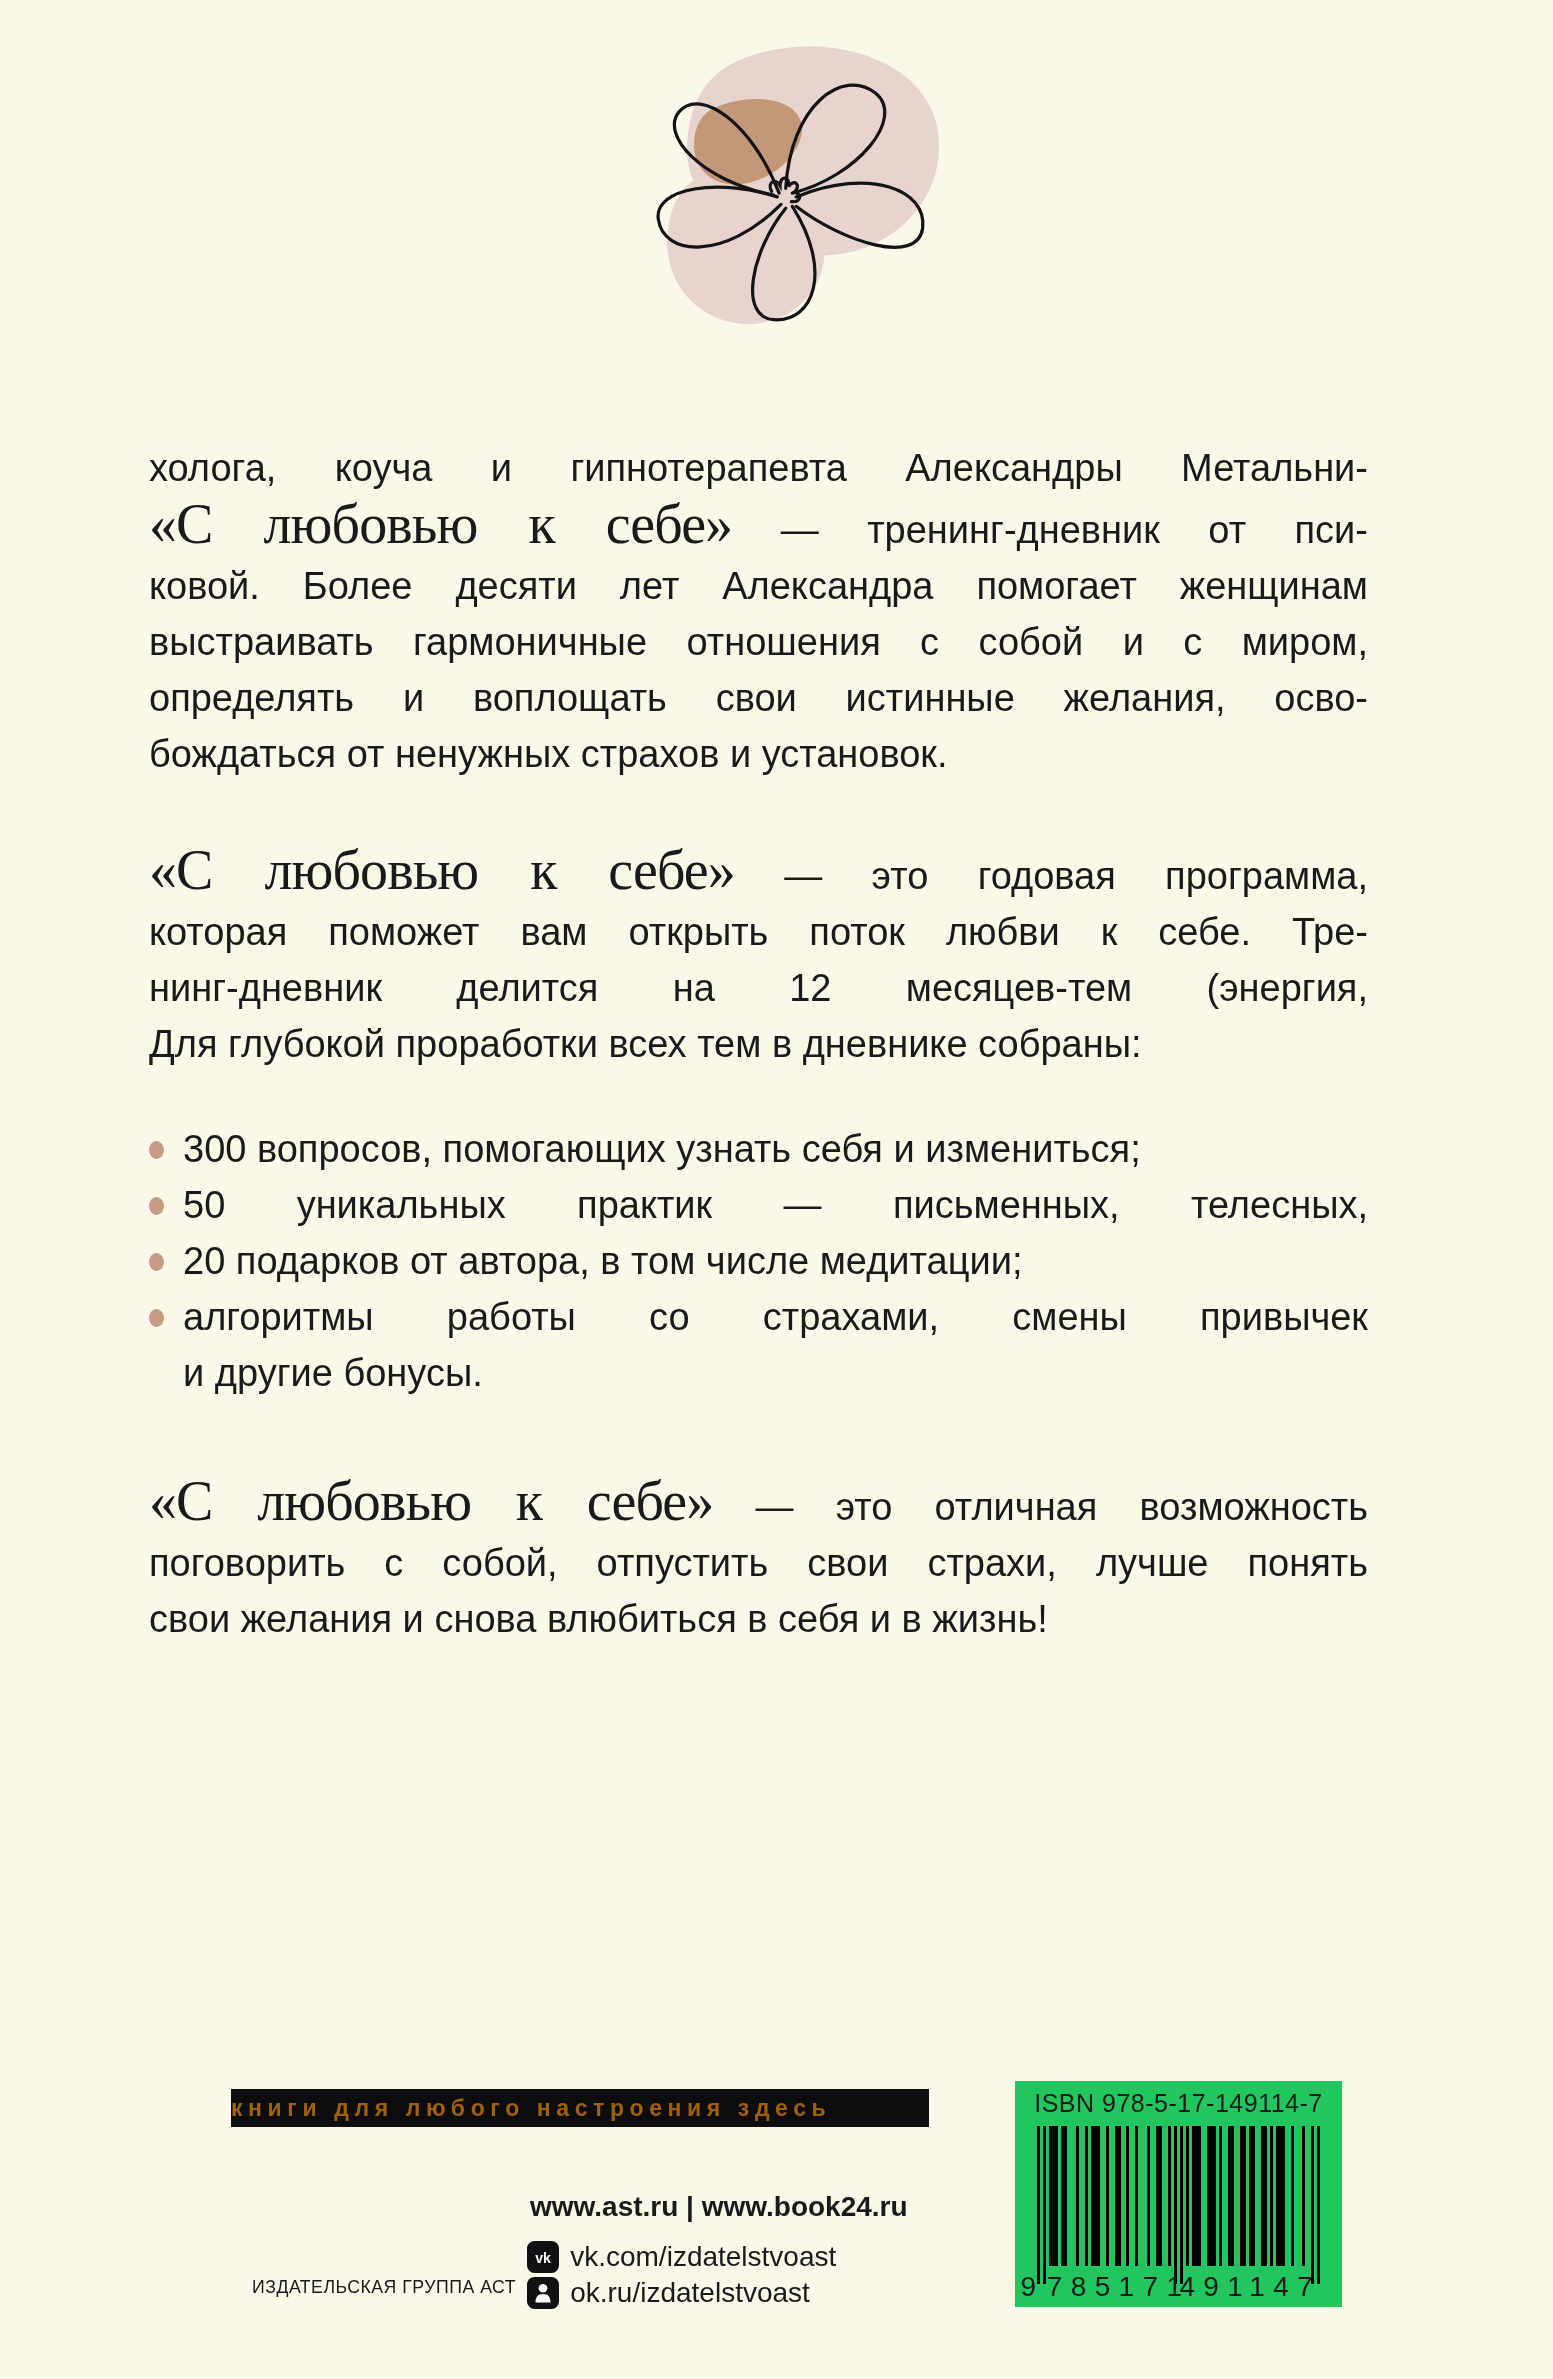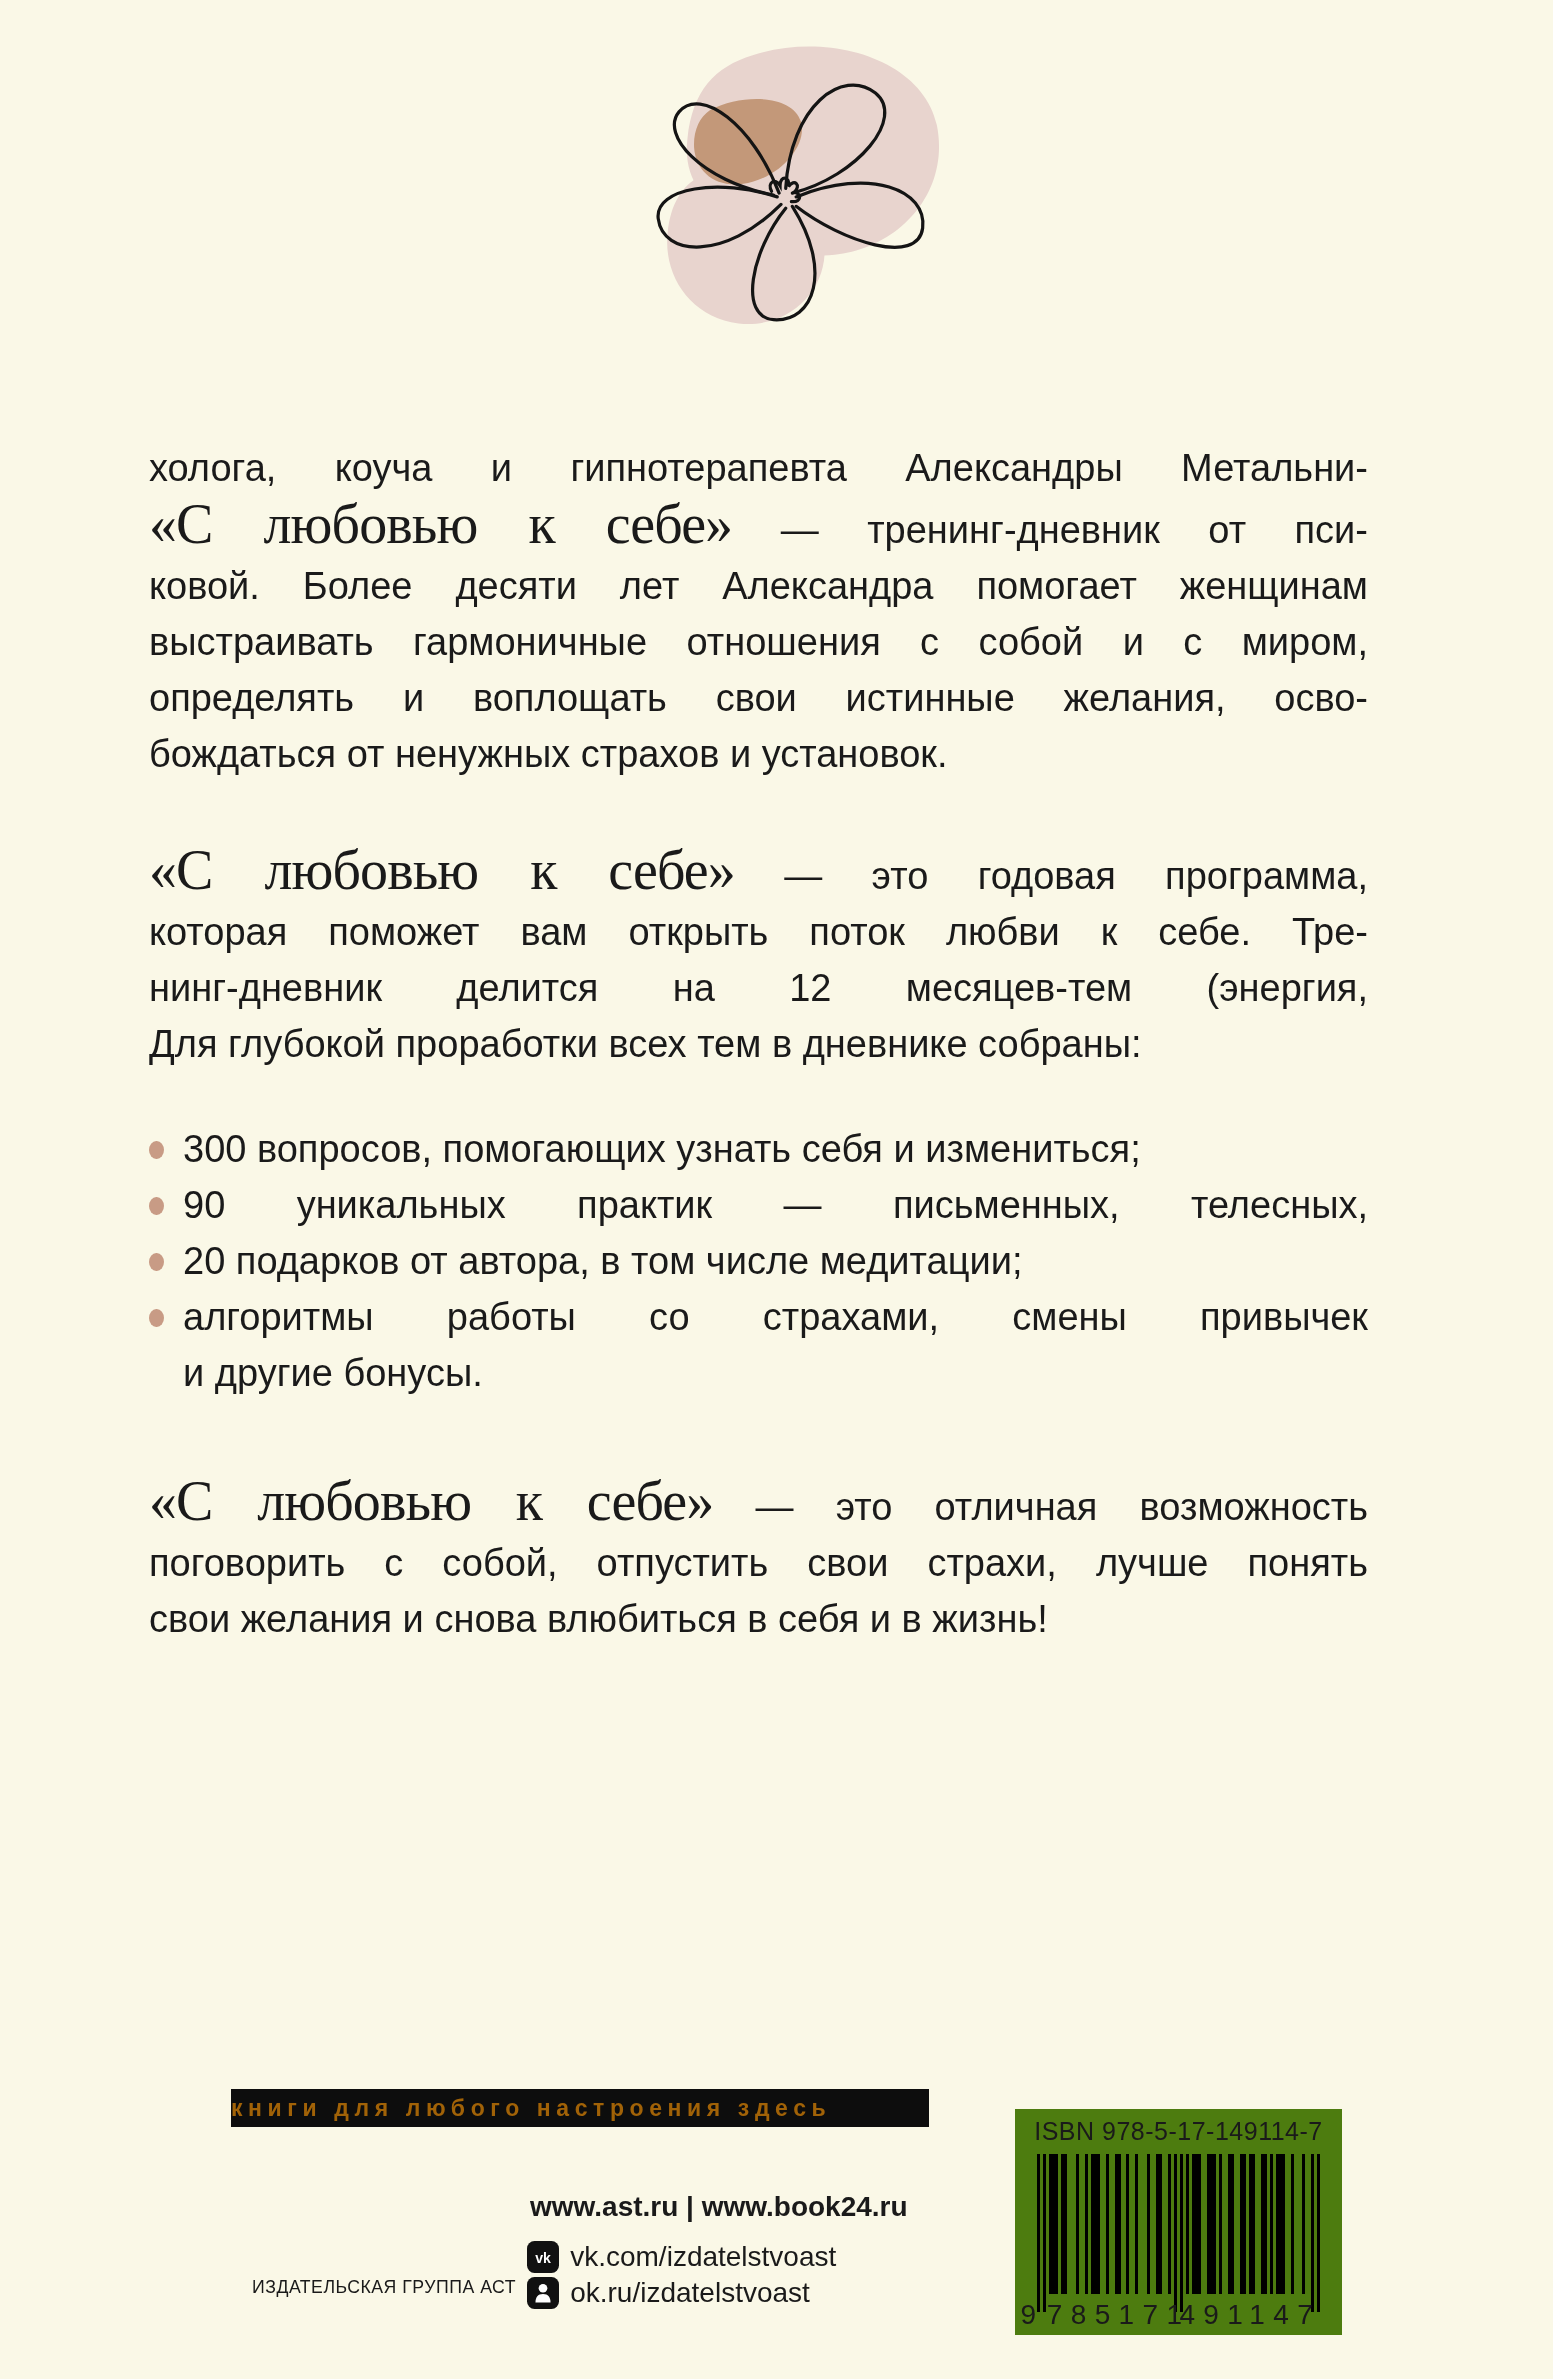--- a/index.html
+++ b/index.html
@@ -64,22 +64,21 @@
   .social.ok{top:2277px;}
   .social .sicon{
     display:inline-block;vertical-align:middle;width:32px;height:32px;
     margin-right:11.2px;position:relative;top:-1.9px;
   }
   .social b{font-weight:normal;}
 
   
   .bcbox{
     position:absolute;left:1015px;top:2081px;width:327px;height:226px;
-    background:#4d7c0f;
-    margin-top:28px;
+    background:#22c55e;
   }
   .isbn{margin-top:8.4px;text-align:center;font-size:25px;letter-spacing:0.5px;}
   .bars{position:absolute;left:22.4px;top:45px;width:284px;height:160px;}
   .bar{position:absolute;top:0;width:3px;height:140px;background:#000;}
   .bar.g{height:158px;}
   .bdigits{position:absolute;top:190px;left:22.4px;width:284px;height:32px;font-size:28px;}
   .bdigits .d1{position:absolute;left:-17px;top:0;}
   .bdigits .dg{position:absolute;top:0;width:123px;text-align:center;letter-spacing:8.4px;}
   .bdigits .g1{left:9.3px;}
   .bdigits .g2{left:142px;}
@@ -116,21 +115,21 @@
 
     <div class="p2">
       <div class="ln"><span class="lead">«С любовью к себе»</span> <span>—  это годовая программа,</span></div>
       <div class="ln">которая поможет вам открыть поток любви к себе. Тре-</div>
       <div class="ln">нинг-дневник делится на 12 месяцев-тем (энергия,</div>
       <div class="ln last">Для глубокой проработки всех тем в дневнике собраны:</div>
     </div>
 
     <ul class="blist">
       <li class="bline ln last"><span class="dot"></span><span>300 вопросов, помогающих узнать себя и измениться;</span></li>
-      <li class="bline ln"><span class="dot"></span><span>90 уникальных практик — письменных, телесных,</span></li>
+      <li class="bline ln"><span class="dot"></span><span>50 уникальных практик — письменных, телесных,</span></li>
       <li class="bline ln last"><span class="dot"></span><span>20 подарков от автора, в том числе медитации;</span></li>
       <li class="bline ln"><span class="dot"></span><span>алгоритмы работы со страхами, смены привычек</span></li>
       <li class="bline ln last">и другие бонусы.</li>
     </ul>
 
     <div class="p3">
       <div class="ln"><span class="lead">«С любовью к себе»</span> <span>— это отличная возможность</span></div>
       <div class="ln">поговорить с собой, отпустить свои страхи, лучше понять</div>
       <div class="ln last">свои желания и снова влюбиться в себя и в жизнь!</div>
     </div>

